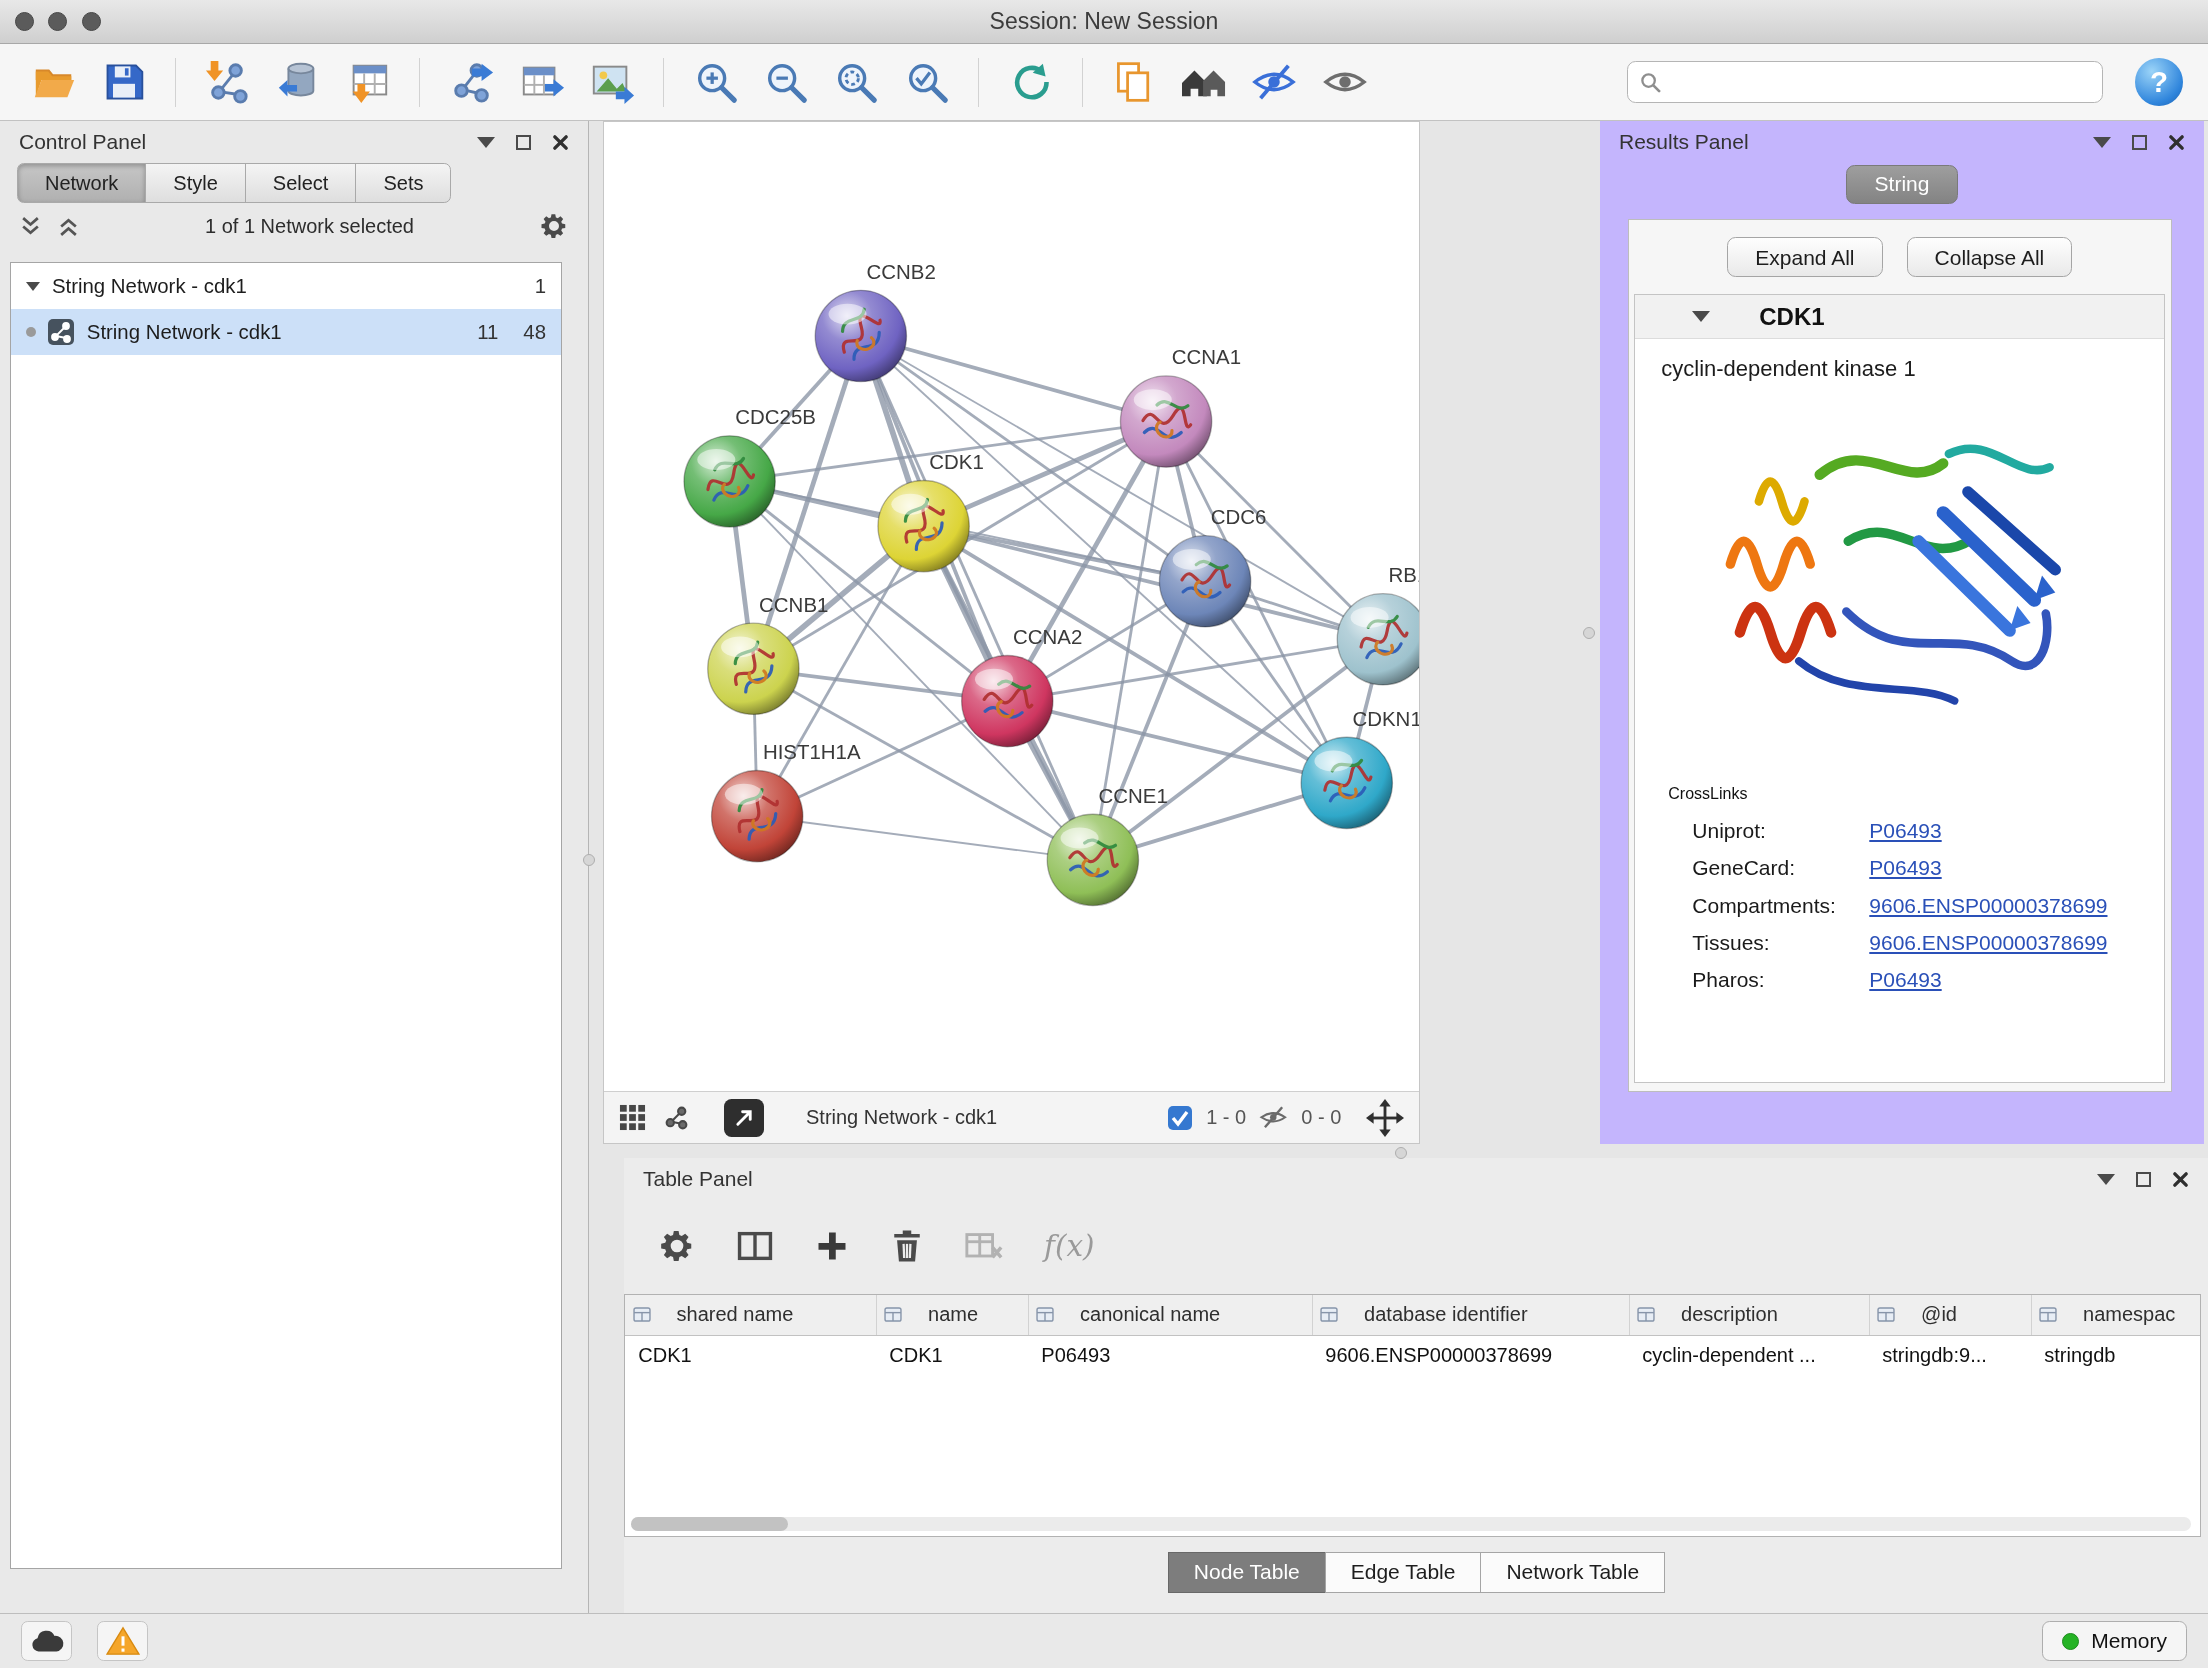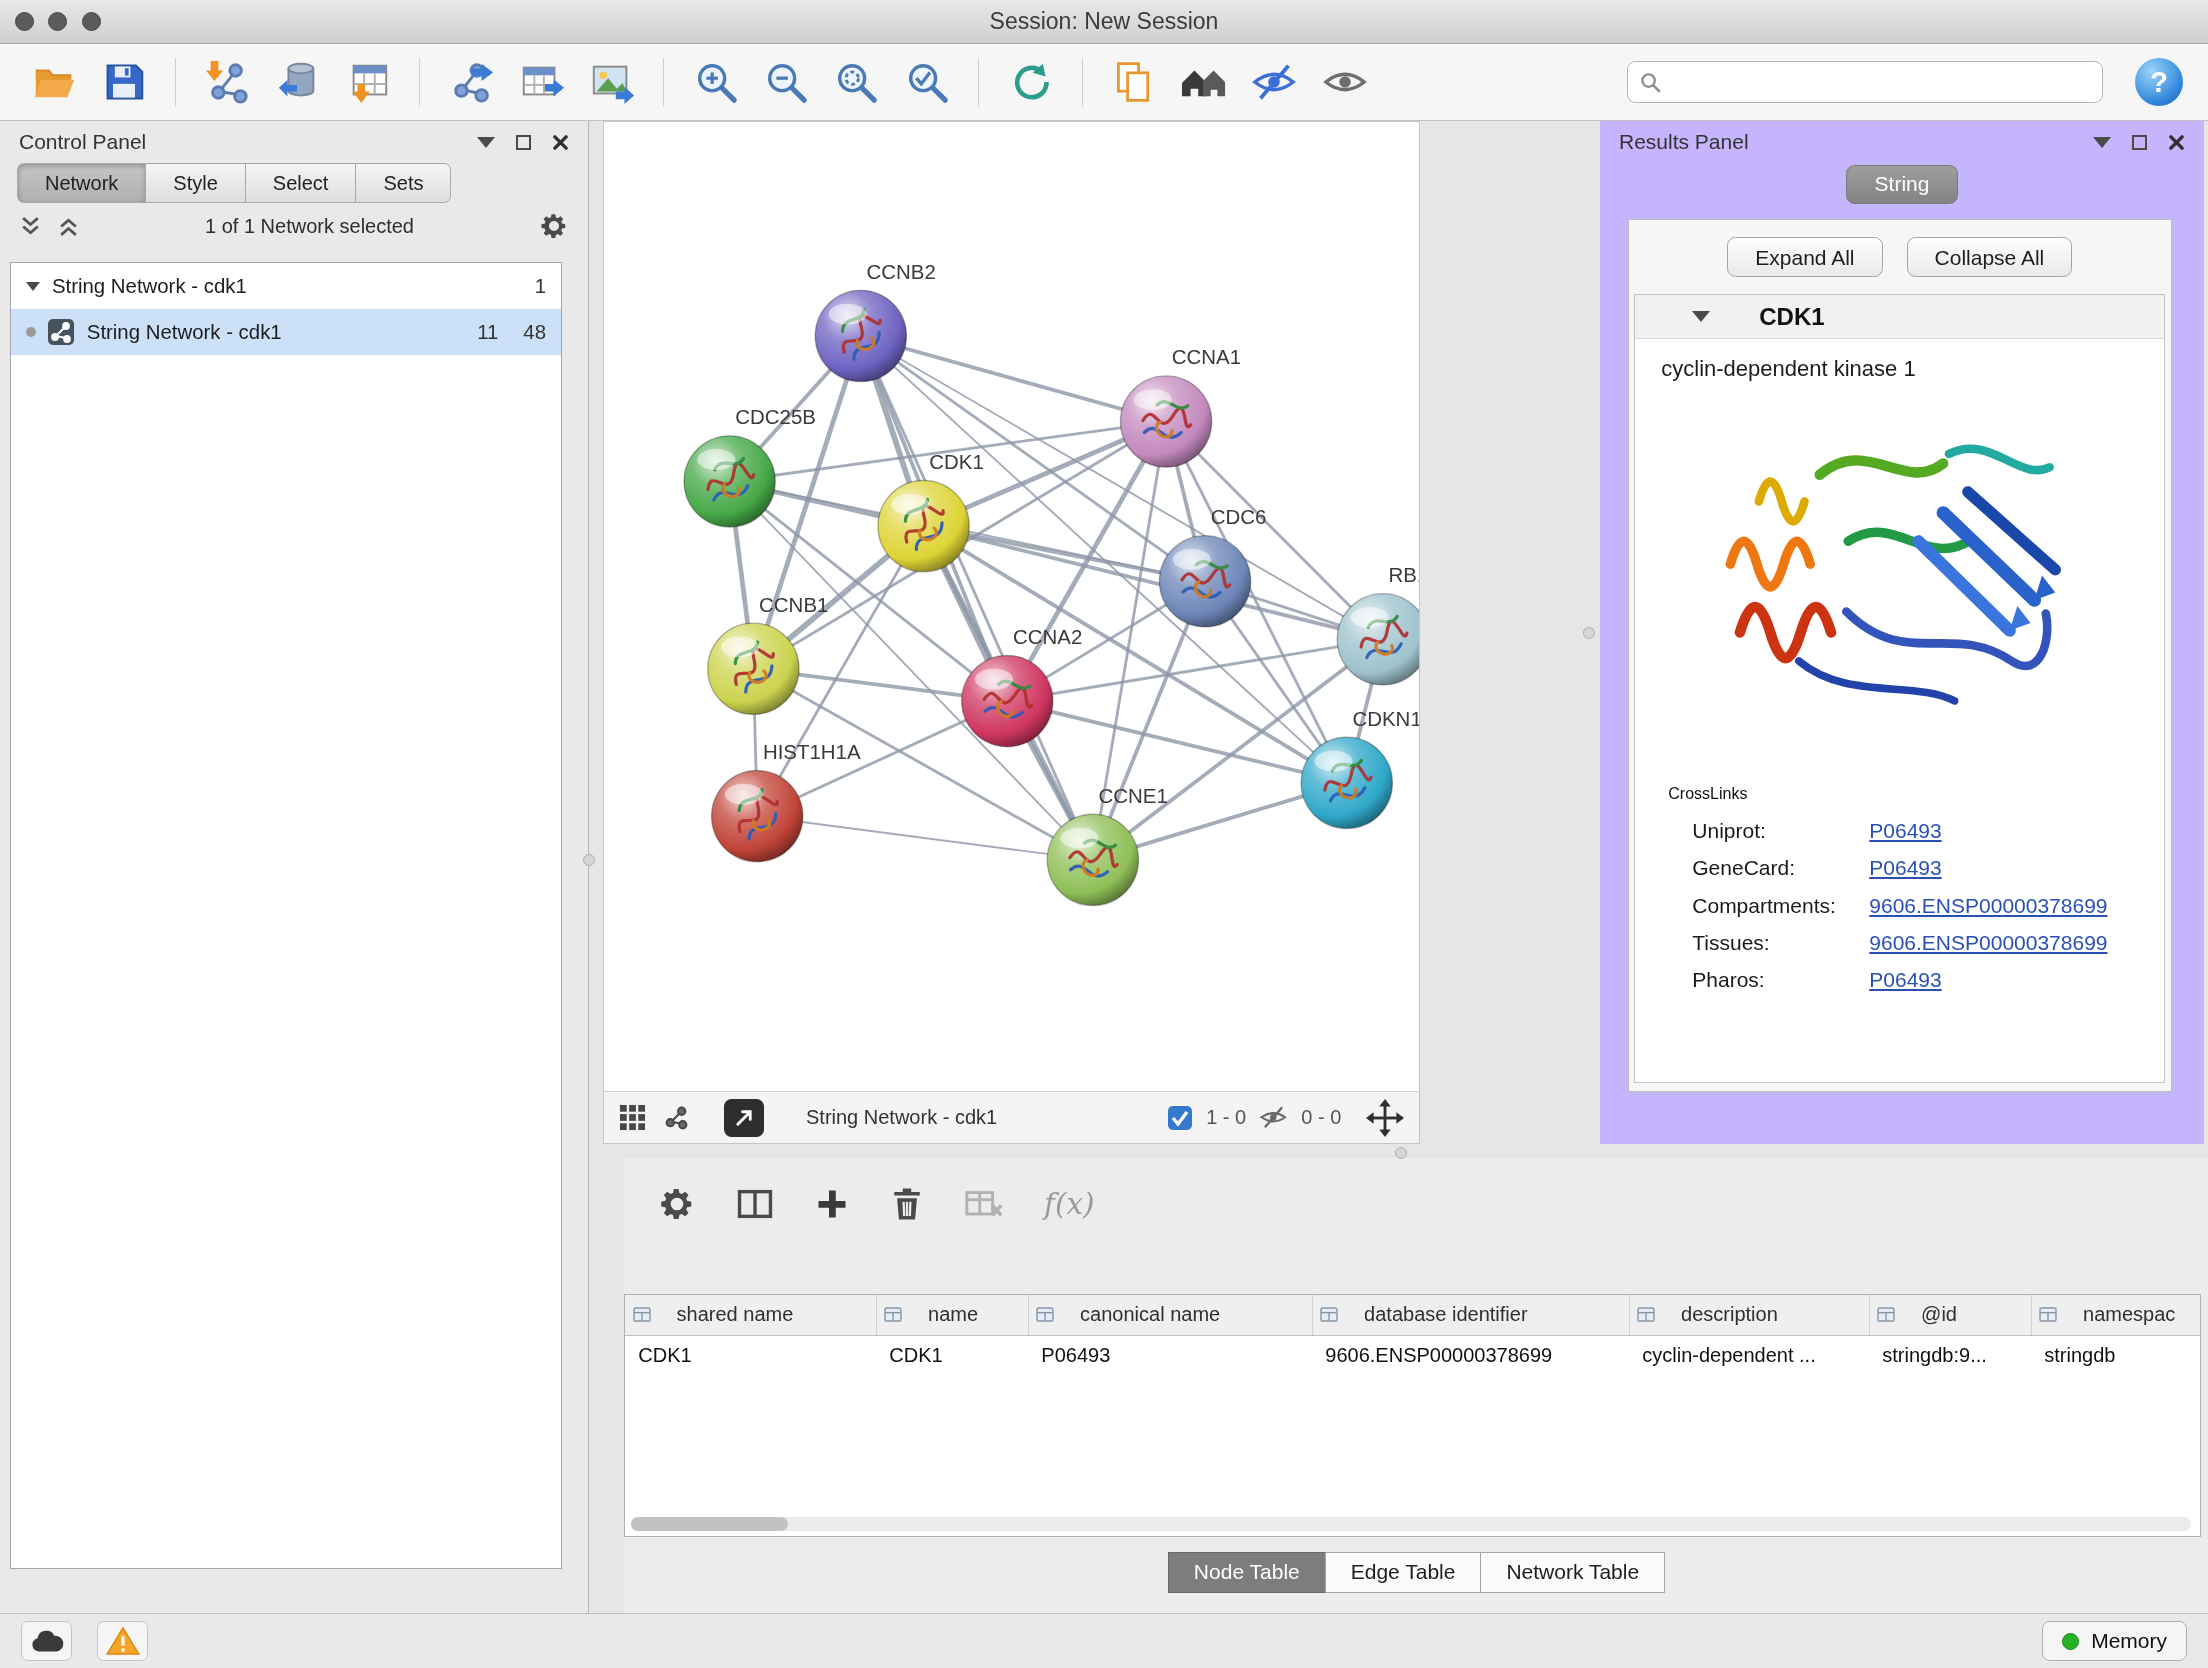--- a/index.html
+++ b/index.html
@@ -723,20 +723,32 @@
           <div class="xl-row">
             <span class="lbl">Pharos:</span>
             <a href="#">P06493</a>
           </div>
         </div>
     </div>
   </div>
 </div>
 
 <div class="table-panel">
+  <div class="panel-header">
+    <span>Table Panel</span>
+    <span class="win-icons">
+      <span class="tri-down"></span>
+      <span class="maxbox"></span>
+      <span>
+          <svg width="17" height="17" viewBox="0 0 18 18">
+            <path d="M3 3L15 15M15 3L3 15" stroke="#2f2f2f" stroke-width="3.6" stroke-linecap="round"></path>
+          </svg>
+        </span>
+    </span>
+  </div>
   <div class="tp-toolbar">
     <span>
         <svg width="38" height="38" viewBox="0 0 24 24">
           <path fill-rule="evenodd" fill="#4a4a4a" d="M12 8a4 4 0 1 0 0 8a4 4 0 0 0 0-8zm9 5.5v-3l-2.6-.5a6.7 6.7 0 0 0-.6-1.5l1.5-2.2-2.1-2.1-2.2 1.5c-.5-.25-1-.46-1.5-.6L13 2.5h-3l-.5 2.6c-.53.14-1 .35-1.5.6L5.8 4.2 3.7 6.3l1.5 2.2c-.25.47-.46 1-.6 1.5L2 10.5v3l2.6.5c.14.53.35 1 .6 1.5l-1.5 2.2 2.1 2.1 2.2-1.5c.47.25 1 .46 1.5.6l.5 2.6h3l.5-2.6c.53-.14 1-.35 1.5-.6l2.2 1.5 2.1-2.1-1.5-2.2c.25-.47.46-1 .6-1.5z"></path>
         </svg>
       </span>
     <span>
         <svg width="38" height="34" viewBox="0 0 24 22">
           <rect x="2" y="3" width="20" height="16" fill="none" stroke="#4a4a4a" stroke-width="2.2"></rect>
           <line x1="12" y1="3" x2="12" y2="19" stroke="#4a4a4a" stroke-width="2.2"></line>

